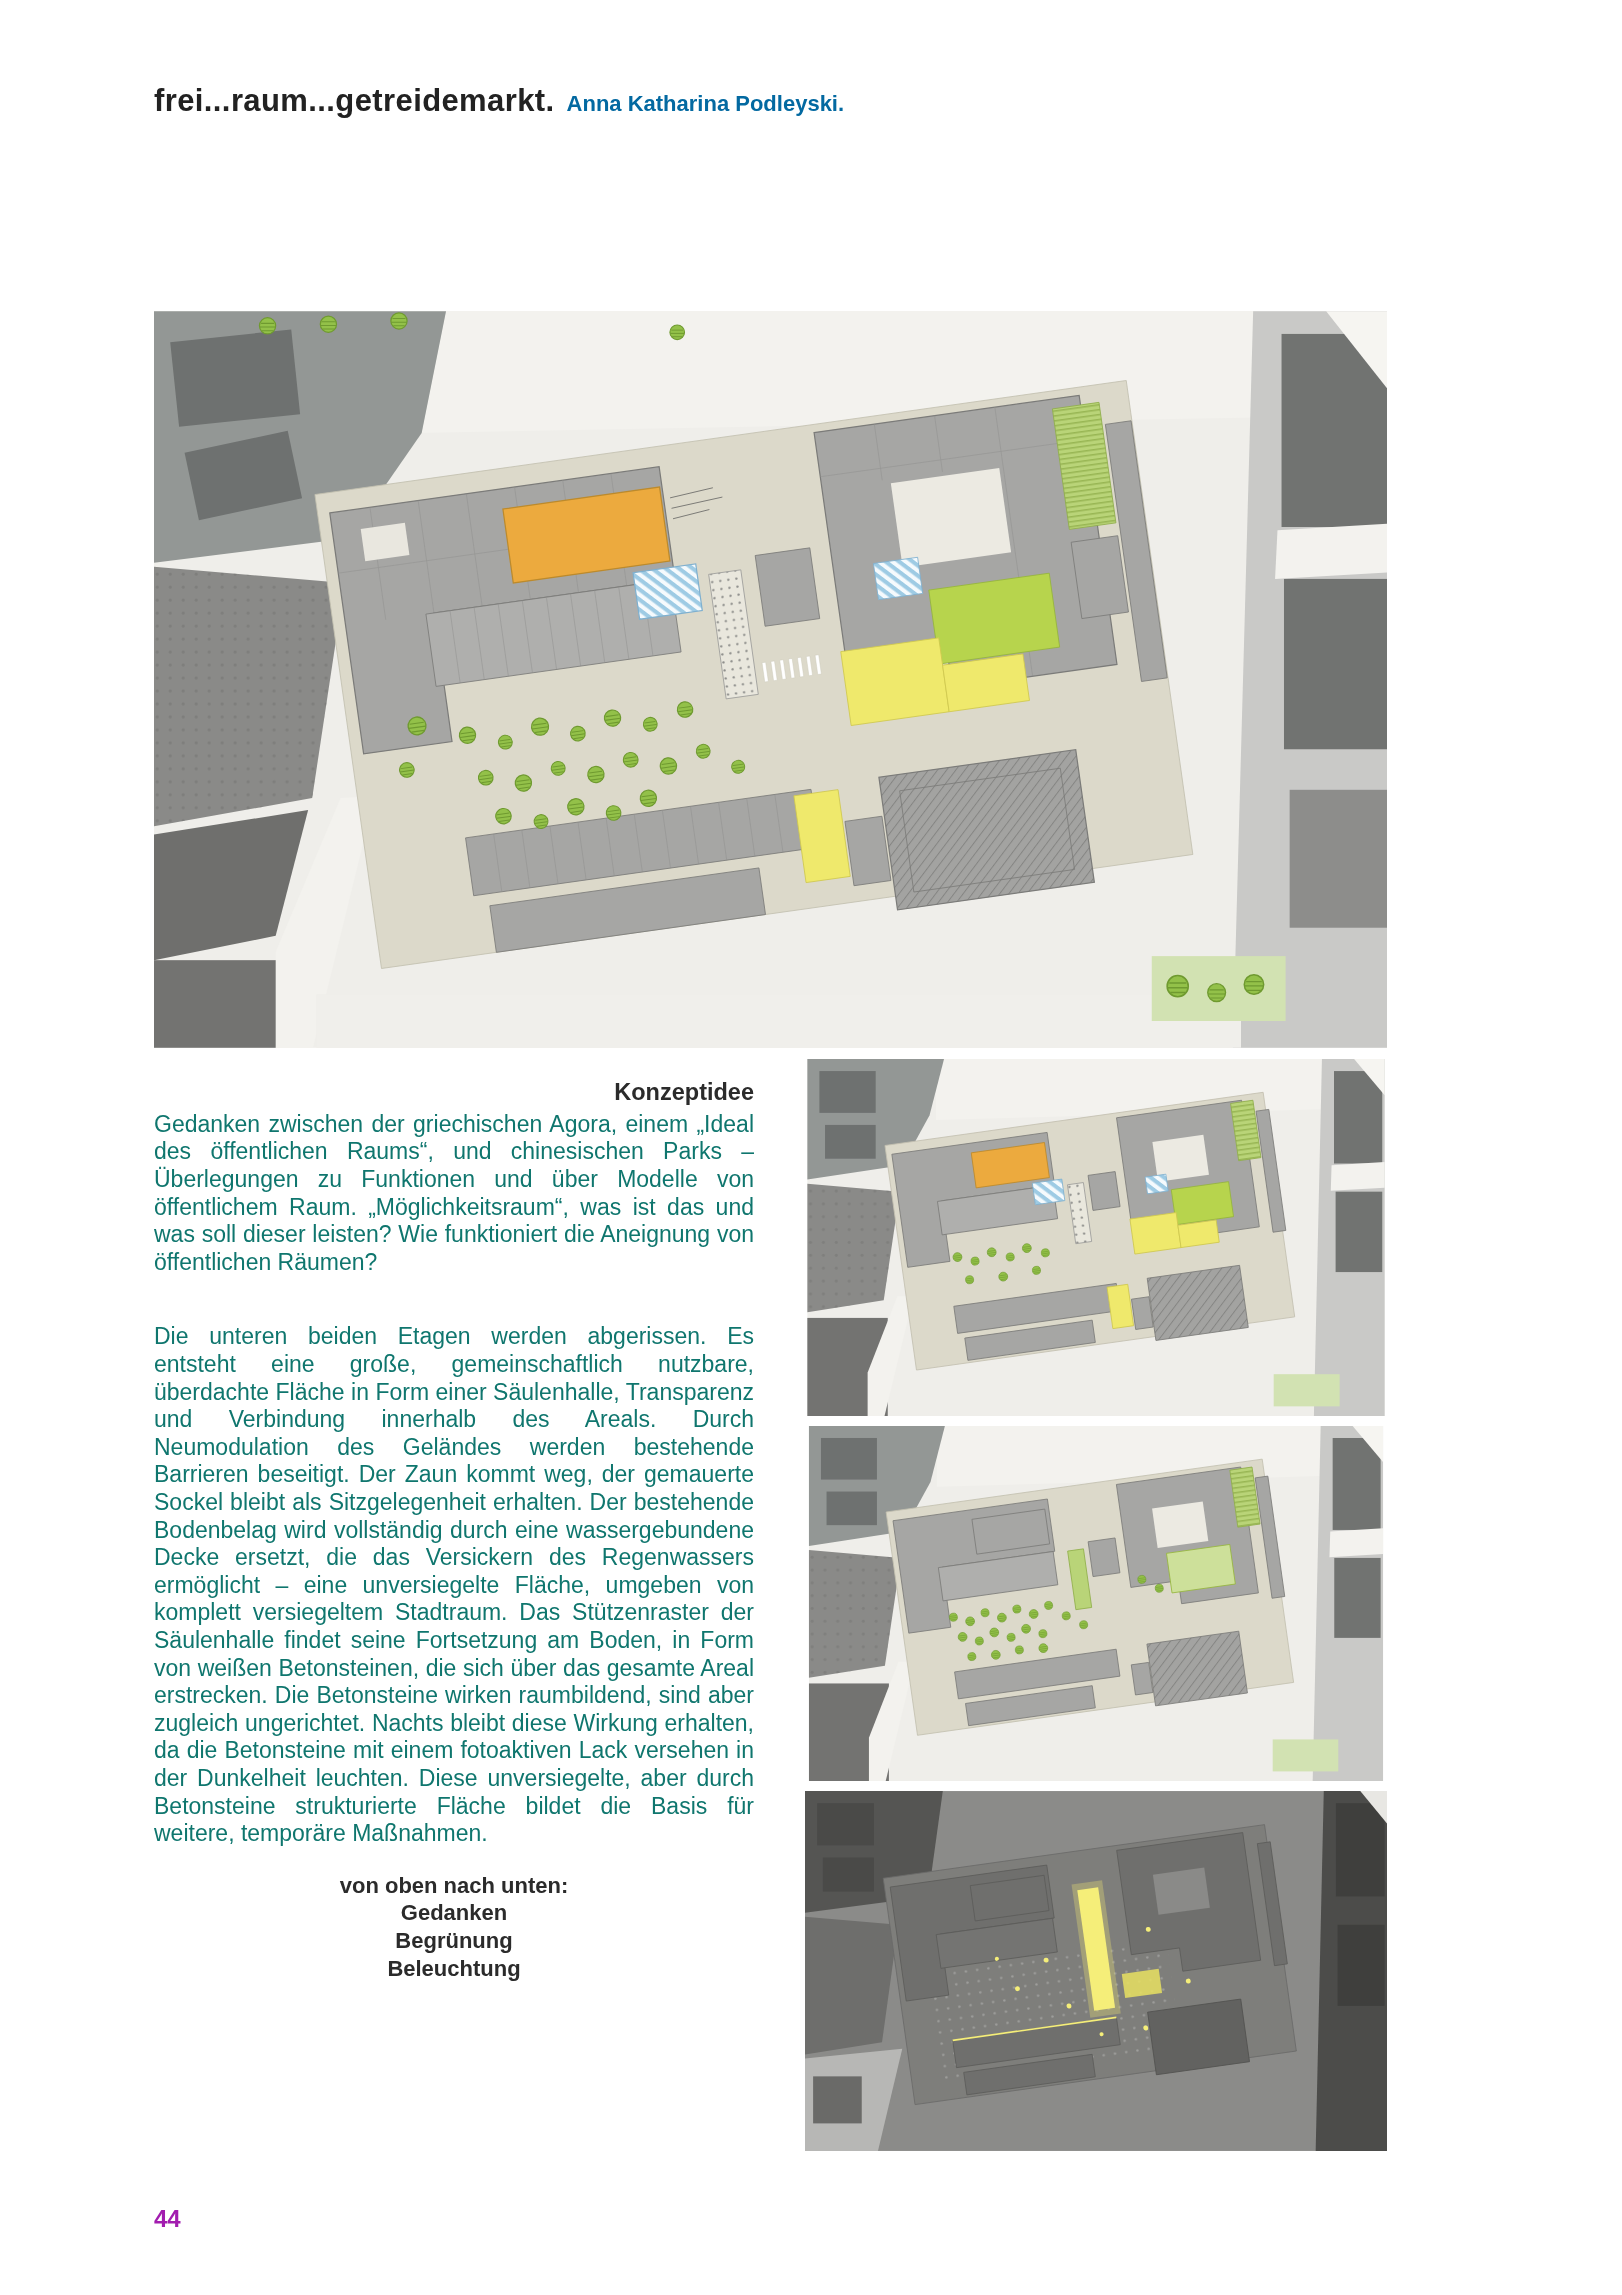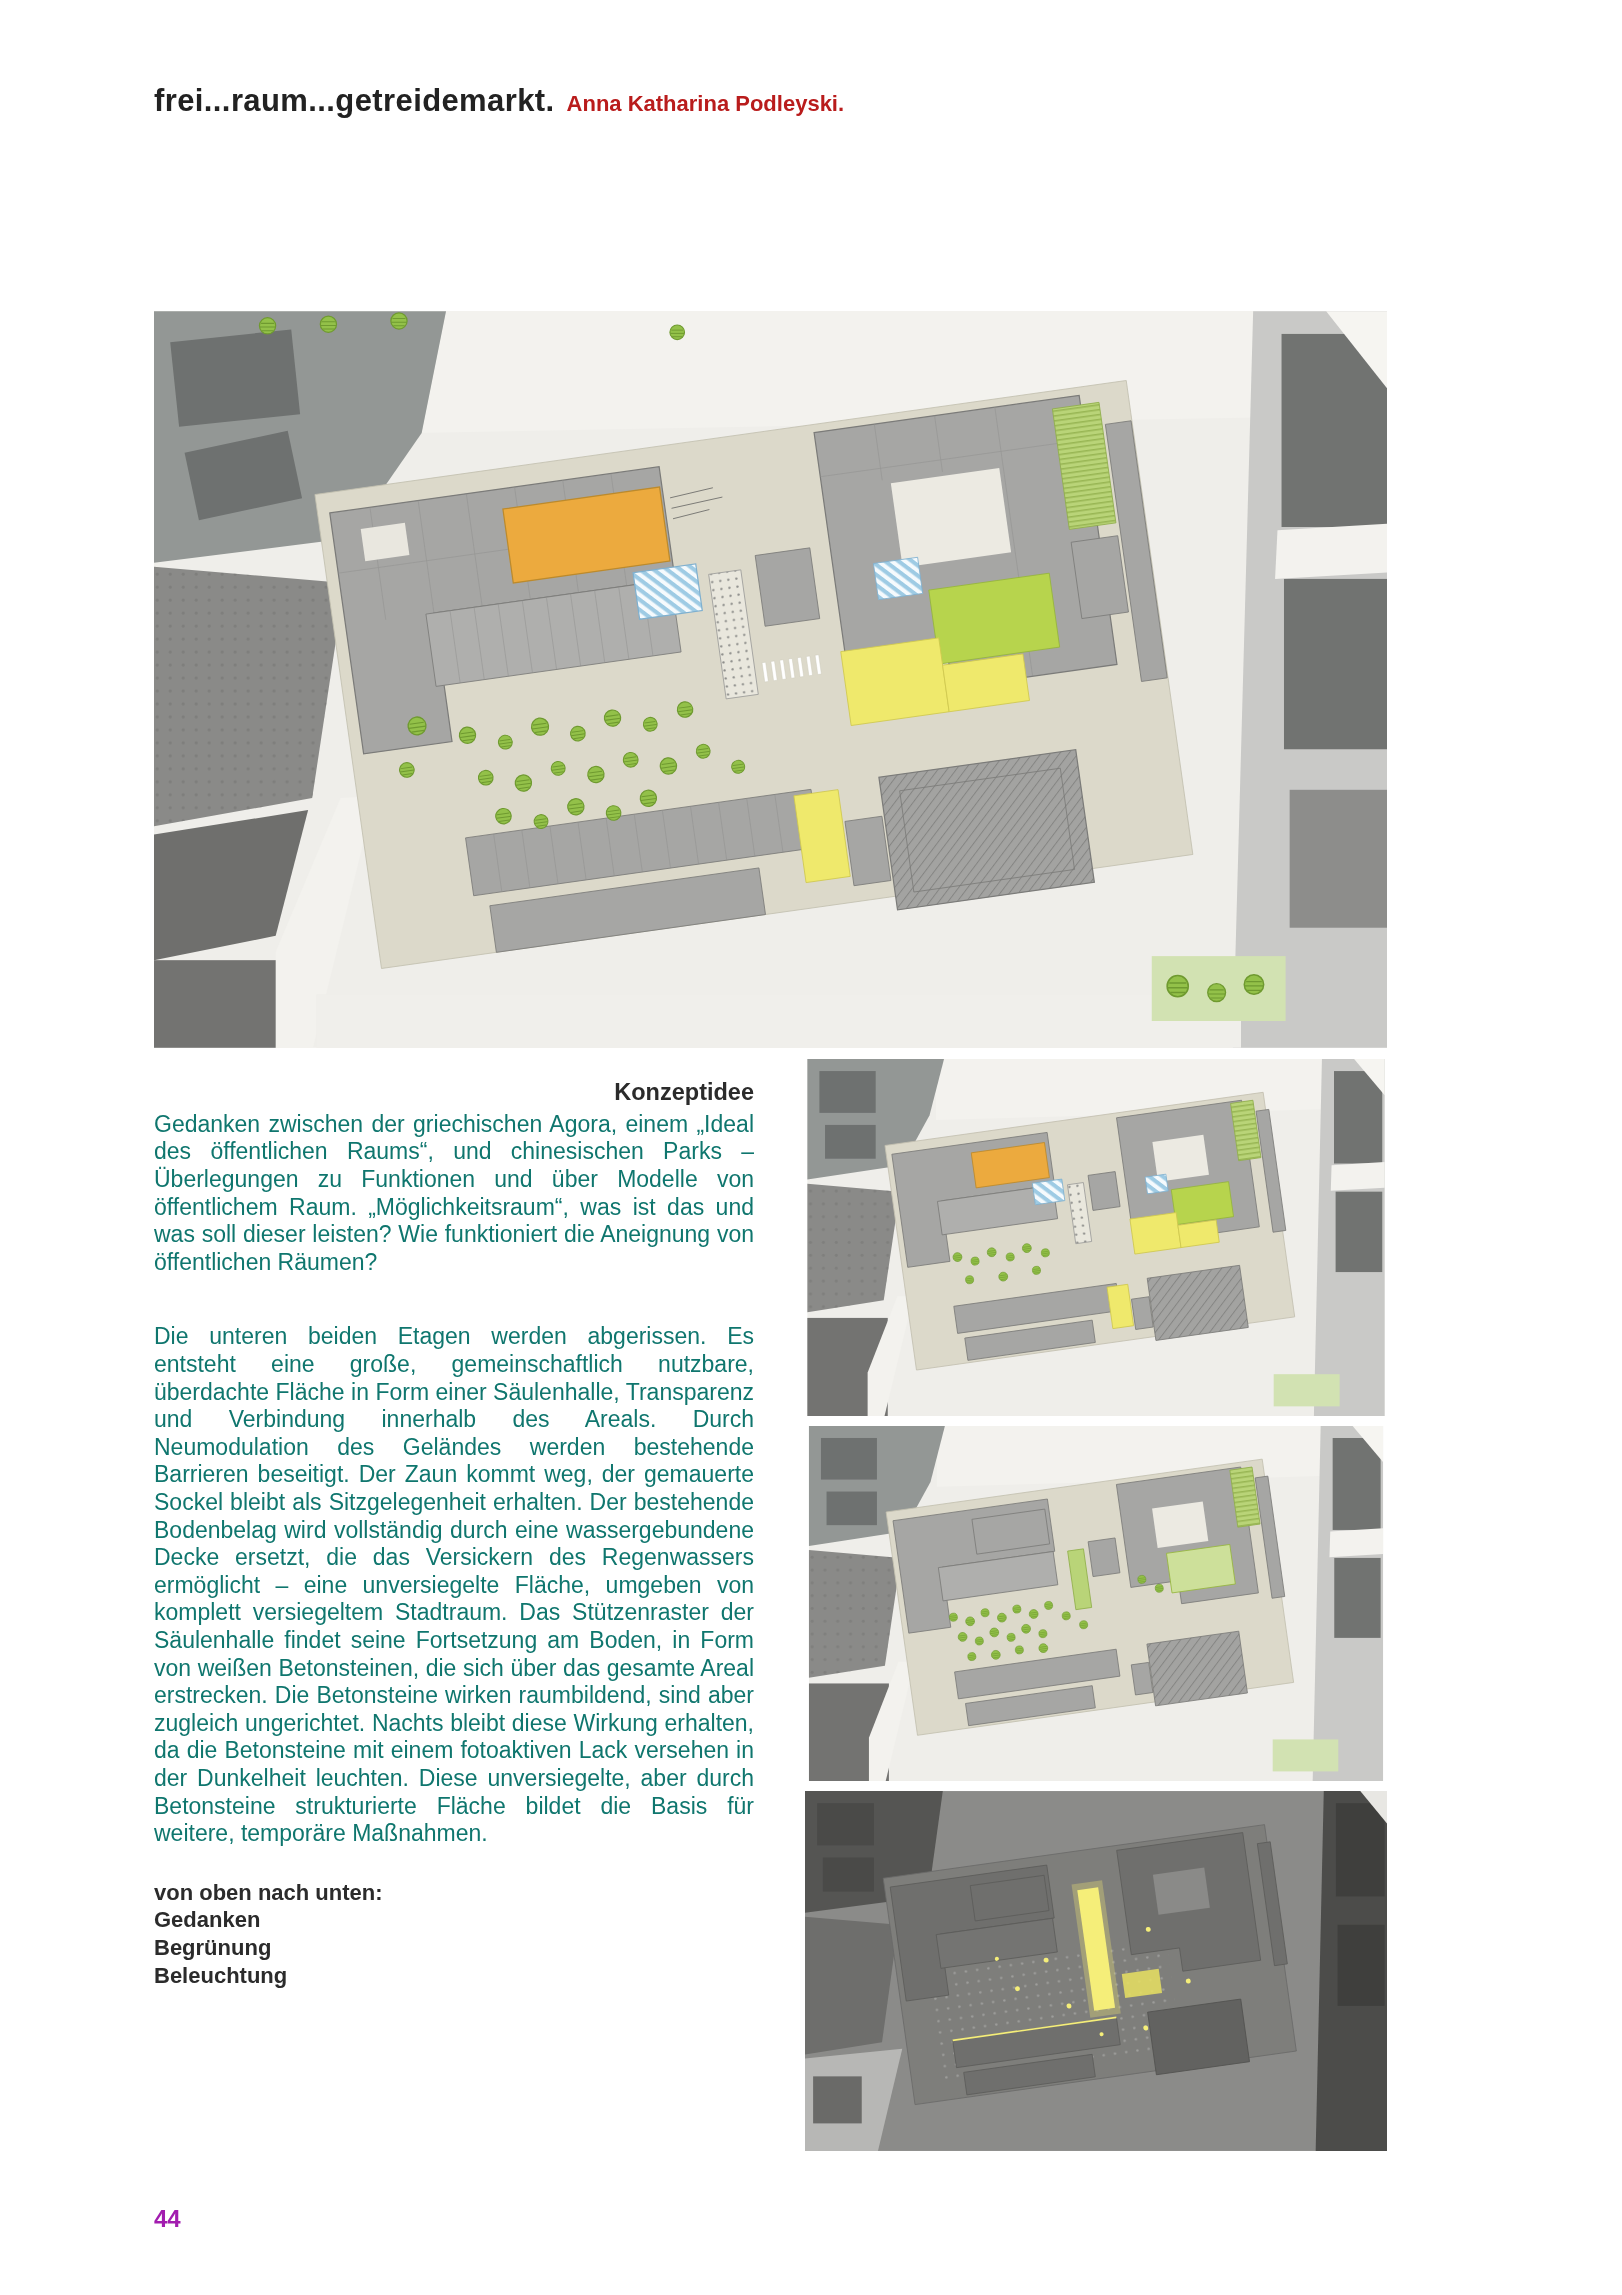--- a/index.html
+++ b/index.html
@@ -12,21 +12,21 @@
     overflow:hidden;
   }
   .page { position:absolute; inset:0; }
 
   
   .header {
     position:absolute; left:154px; top:83px;
     display:flex; align-items:baseline; gap:12px;
   }
   .title { font-size:31px; font-weight:bold; letter-spacing:0.4px; color:#222; }
-  .author { font-size:22px; font-weight:bold; color:#b91c1c; }
+  .author { font-size:22px; font-weight:bold; color:#0369a1; }
 
   
   figure { position:absolute; margin:0; }
   figure svg { display:block; width:100%; height:100%; }
   .fig-main  { left:154px; top:311px;  width:1233px; height:737px; }
   .fig-a     { left:805px; top:1059px; width:582px;  height:357px; }
   .fig-b     { left:805px; top:1426px; width:582px;  height:355px; }
   .fig-c     { left:805px; top:1791px; width:582px;  height:360px; }
 
   
@@ -38,22 +38,22 @@
     margin-bottom:4.9px;
     text-align:right;
   }
   .section p {
     font-size:23px; line-height:27.6px; color:#0f766e;
     text-align:justify; hyphens:auto; -webkit-hyphens:auto;
   }
   .section + .section { margin-top:47px; }
 
   .caption {
-    margin-top:31px;
-    text-align:left;
+    margin-top:24px;
+    text-align:center;
     font-size:22px; line-height:27.6px; font-weight:bold; color:#2b2b2b;
   }
 
   .page-number {
     position:absolute; left:154px; top:2205px;
     font-size:24px; font-weight:bold; color:#a21caf;
   }
 
   .shared-defs { position:absolute; width:0; height:0; overflow:hidden; }
 </style>

